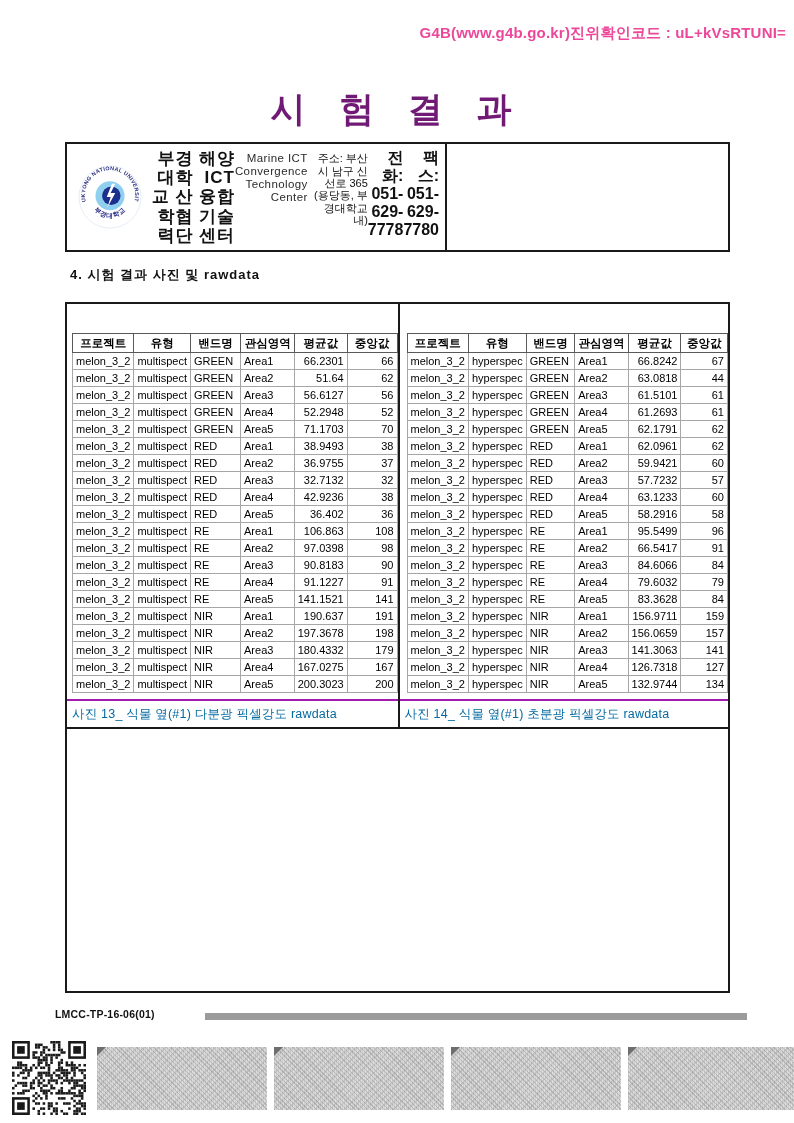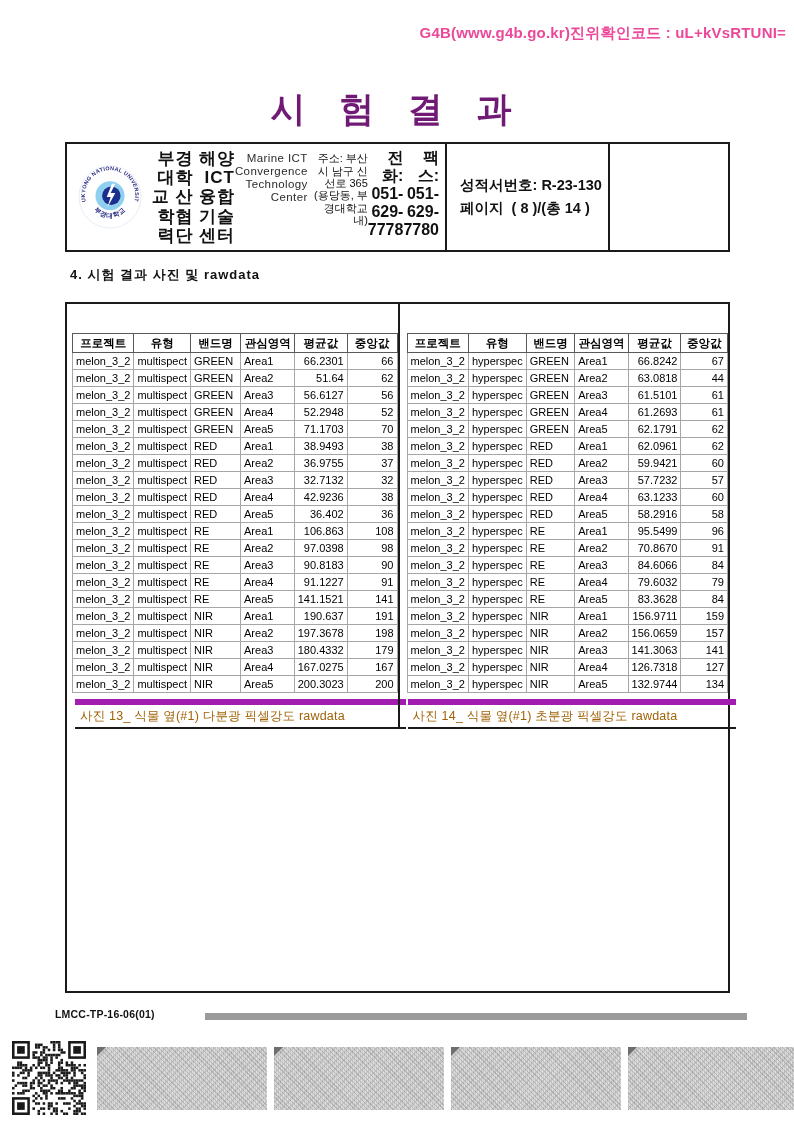--- a/index.html
+++ b/index.html
@@ -40,24 +40,24 @@
   
   .result-box {
     position:absolute; left:65px; top:302px; width:665px; height:691px;
     border:2px solid #1a1a1a;
   }
   .col { position:absolute; top:0; width:330.5px; height:425px; }
   .col.left  { left:0; }
   .col.right { left:330.5px; border-left:2px solid #1a1a1a; }
   .caption-row {
     position:absolute; left:0; bottom:0; width:100%; height:30px;
-    border-top:6px solid #a21caf; border-bottom:2px solid #1a1a1a;
-    font-size:12.5px; color:#a16207;
+    border-top:2px solid #a21caf; border-bottom:2px solid #1a1a1a;
+    font-size:12.5px; color:#0369a1;
     display:flex; align-items:center; padding-left:5px; letter-spacing:0.2px;
-    white-space:nowrap; overflow:hidden;margin-left:8px;
+    white-space:nowrap; overflow:hidden;
   }
   
   table.data {
     border-collapse:collapse; table-layout:fixed;
     margin-top:29px; margin-left:5px;
     font-size:11px; color:#000;
     border:1.5px solid #595959;
   }
   .col.right table.data { margin-left:7px; }
   table.data th, table.data td {
@@ -122,30 +122,20 @@
         <div class="org-kr">부경대학교 산학협력단</div>
         <div class="org-kr">해양 ICT융합기술센터</div>
         <div class="org-en">Marine ICT Convergence Technology Center</div>
         <div class="org-addr">주소: 부산시 남구 신선로 365 (용당동, 부경대학교 내)</div>
         <div class="org-tel">
           <span>전화: 051-629-7778</span>
           <span>팩스:  051-629-7780</span>
         </div>
       </div>
     </div>
-    <div class="org-mid">
-      <div class="row">
-        <span>성적서번호:</span>
-        <span>R-23-130</span>
-      </div>
-      <div class="row">
-        <span>페이지</span>&nbsp;
-        <span>( 8 )/(총 14 )</span>
-      </div>
-    </div>
     <div class="org-right"></div>
   </div>
 
   <div class="section-title">4. 시험 결과 사진 및 rawdata</div>
 
   <div class="result-box">
     <div class="col left">
       <table class="data">
         <thead>
             <tr>
@@ -421,21 +411,21 @@
               <td class="c2">RE</td>
               <td class="c3">Area1</td>
               <td class="c4">95.5499</td>
               <td class="c5">96</td>
             </tr>
             <tr>
               <td class="c0">melon_3_2</td>
               <td class="c1">hyperspec</td>
               <td class="c2">RE</td>
               <td class="c3">Area2</td>
-              <td class="c4">70.8670</td>
+              <td class="c4">66.5417</td>
               <td class="c5">91</td>
             </tr>
             <tr>
               <td class="c0">melon_3_2</td>
               <td class="c1">hyperspec</td>
               <td class="c2">RE</td>
               <td class="c3">Area3</td>
               <td class="c4">84.6066</td>
               <td class="c5">84</td>
             </tr>

